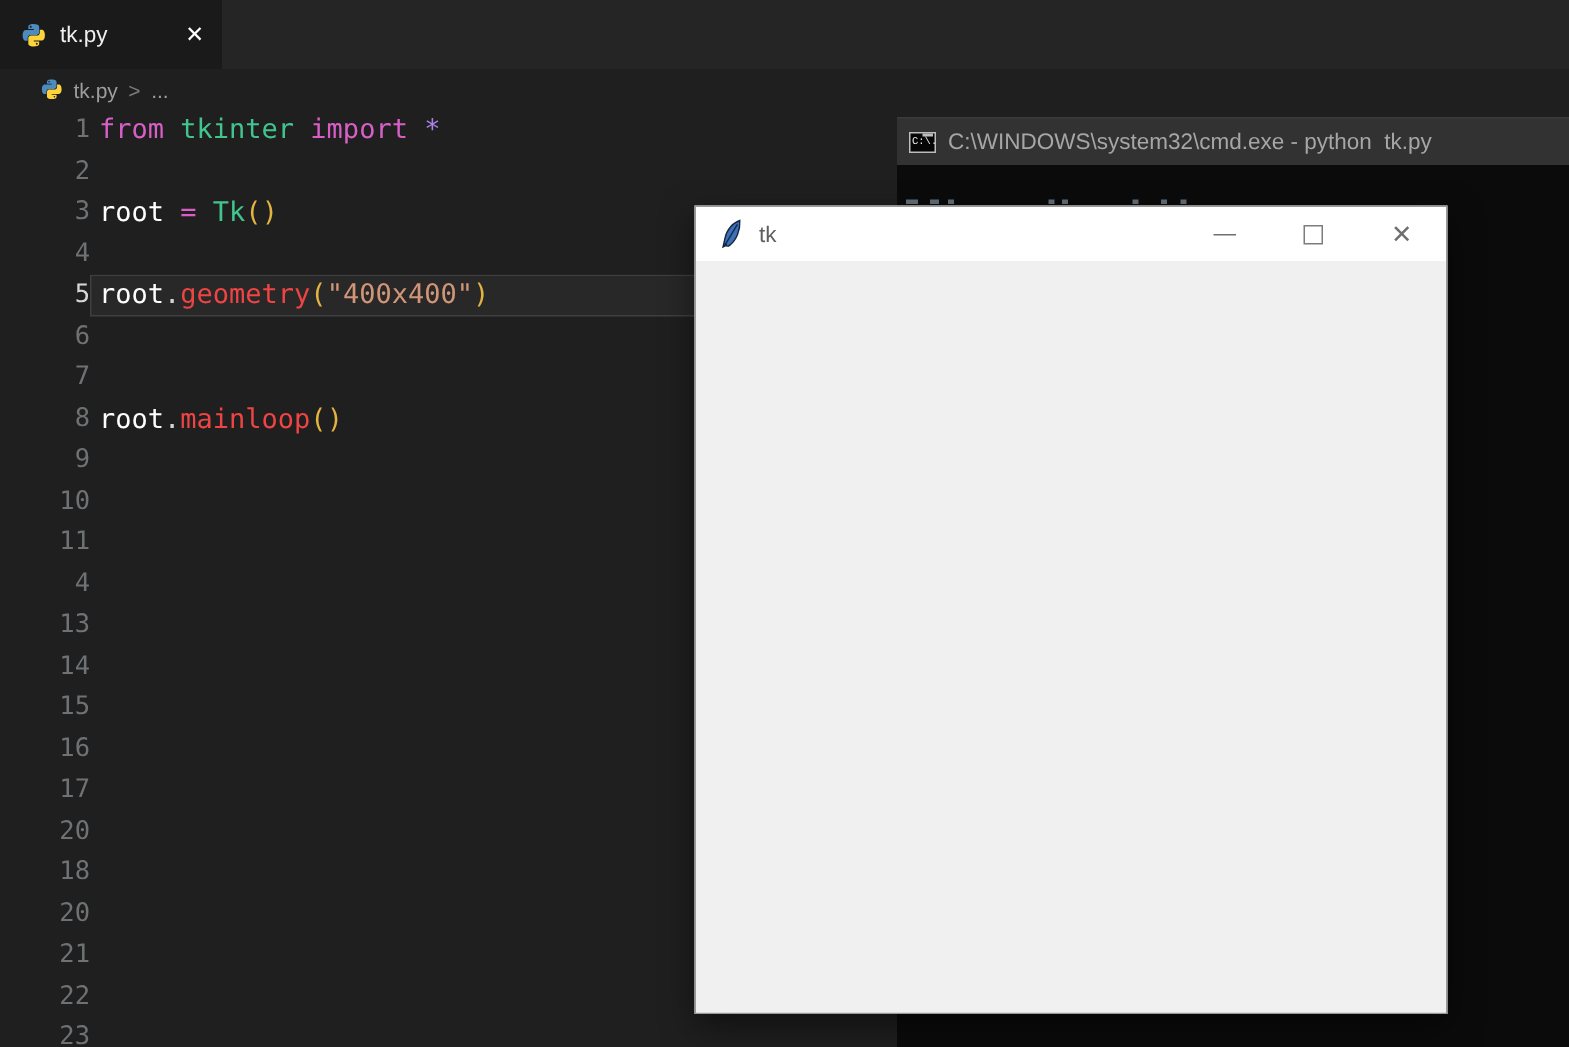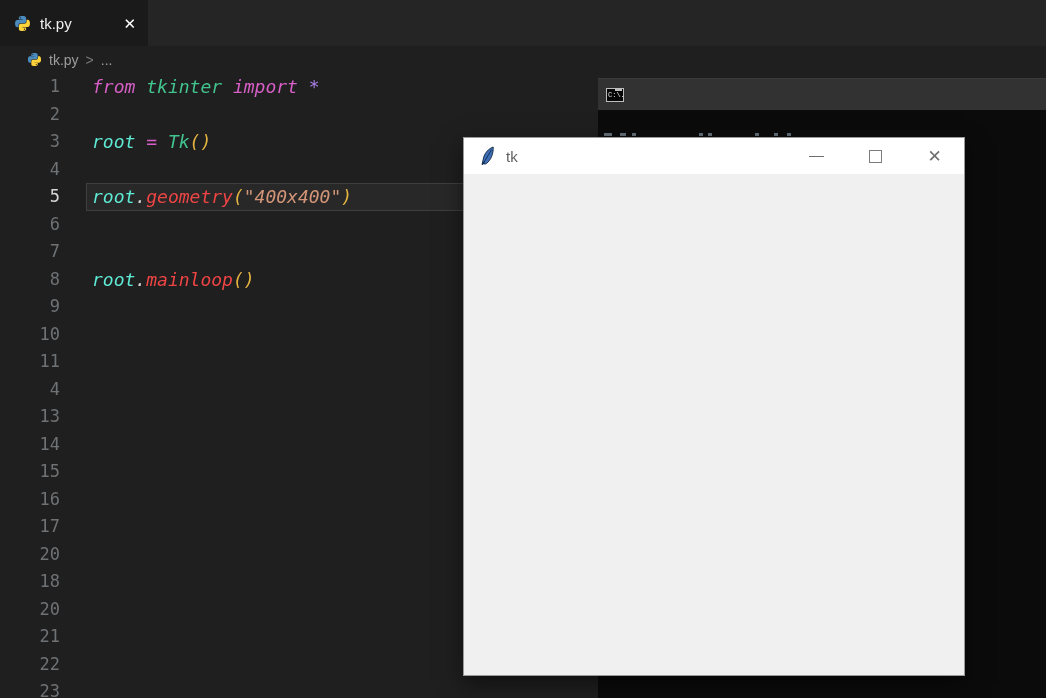--- a/index.html
+++ b/index.html
@@ -26,29 +26,29 @@
     display:flex; align-items:center; padding-left:27px; gap:7px;
     color:#9d9d9d; font-size:14px;
   }
   .crumb-sep{ color:#7a7a7a; font-size:14px; }
 
   
   .editor{ position:absolute; top:73px; left:0; width:1046px; height:640px; z-index:1;
            font-family:"DejaVu Sans Mono","Liberation Mono",monospace; font-size:18px; }
   .code-row{ display:flex; height:27.5px; line-height:27.5px; }
   .ln{ width:60px; text-align:right; color:#6f7275; font-size:17px; flex:none; }
-  .code{ flex:1; margin-left:26px; padding-left:6px; white-space:pre; color:#d4d4d4;font-style:italic; }
+  .code{ flex:1; padding-left:6px; white-space:pre; color:#d4d4d4; }
   .code-row.active .ln{ color:#d7d7d7; }
   .code-row.active .code{
     background:rgba(255,255,255,0.045);
     box-shadow:inset 0 0 0 1px #3f3f3f;
   }
   .tok-kw{ color:#d75fc6; }
   .tok-type{ color:#42c48e; }
-  .tok-var{ color:#5eead4; }
+  .tok-var{ color:#ffffff; }
   .tok-fn{ color:#ef4444; }
   .tok-str{ color:#d29577; }
   .tok-brk{ color:#e3b341; }
   .tok-star{ color:#ab82e8; }
   .tok-fg{ color:#d4d4d4; }
 
   
   .py-icon{ width:17px; height:17px; display:inline-block; flex:none; }
 
   
@@ -213,20 +213,21 @@
       </div>
       <div class="code-row">
         <span class="ln">23</span>
         <span class="code"></span>
       </div>
     </div>
 
   <div class="cmd-window">
     <div class="cmd-titlebar">
       <span class="cmd-icon">C:\.</span>
+      <span class="cmd-title">C:\WINDOWS\system32\cmd.exe - python  tk.py</span>
     </div>
     <div class="cmd-body">
       <div class="cmd-clip" id="cmd-clip">
           <i style="left: 6px; width: 8px;"></i>
           <i style="left: 22px; width: 6px;"></i>
           <i style="left: 34px; width: 4px;"></i>
           <i style="left: 101px; width: 4px;"></i>
           <i style="left: 110px; width: 4px;"></i>
           <i style="left: 157px; width: 4px;"></i>
           <i style="left: 176px; width: 4px;"></i>

